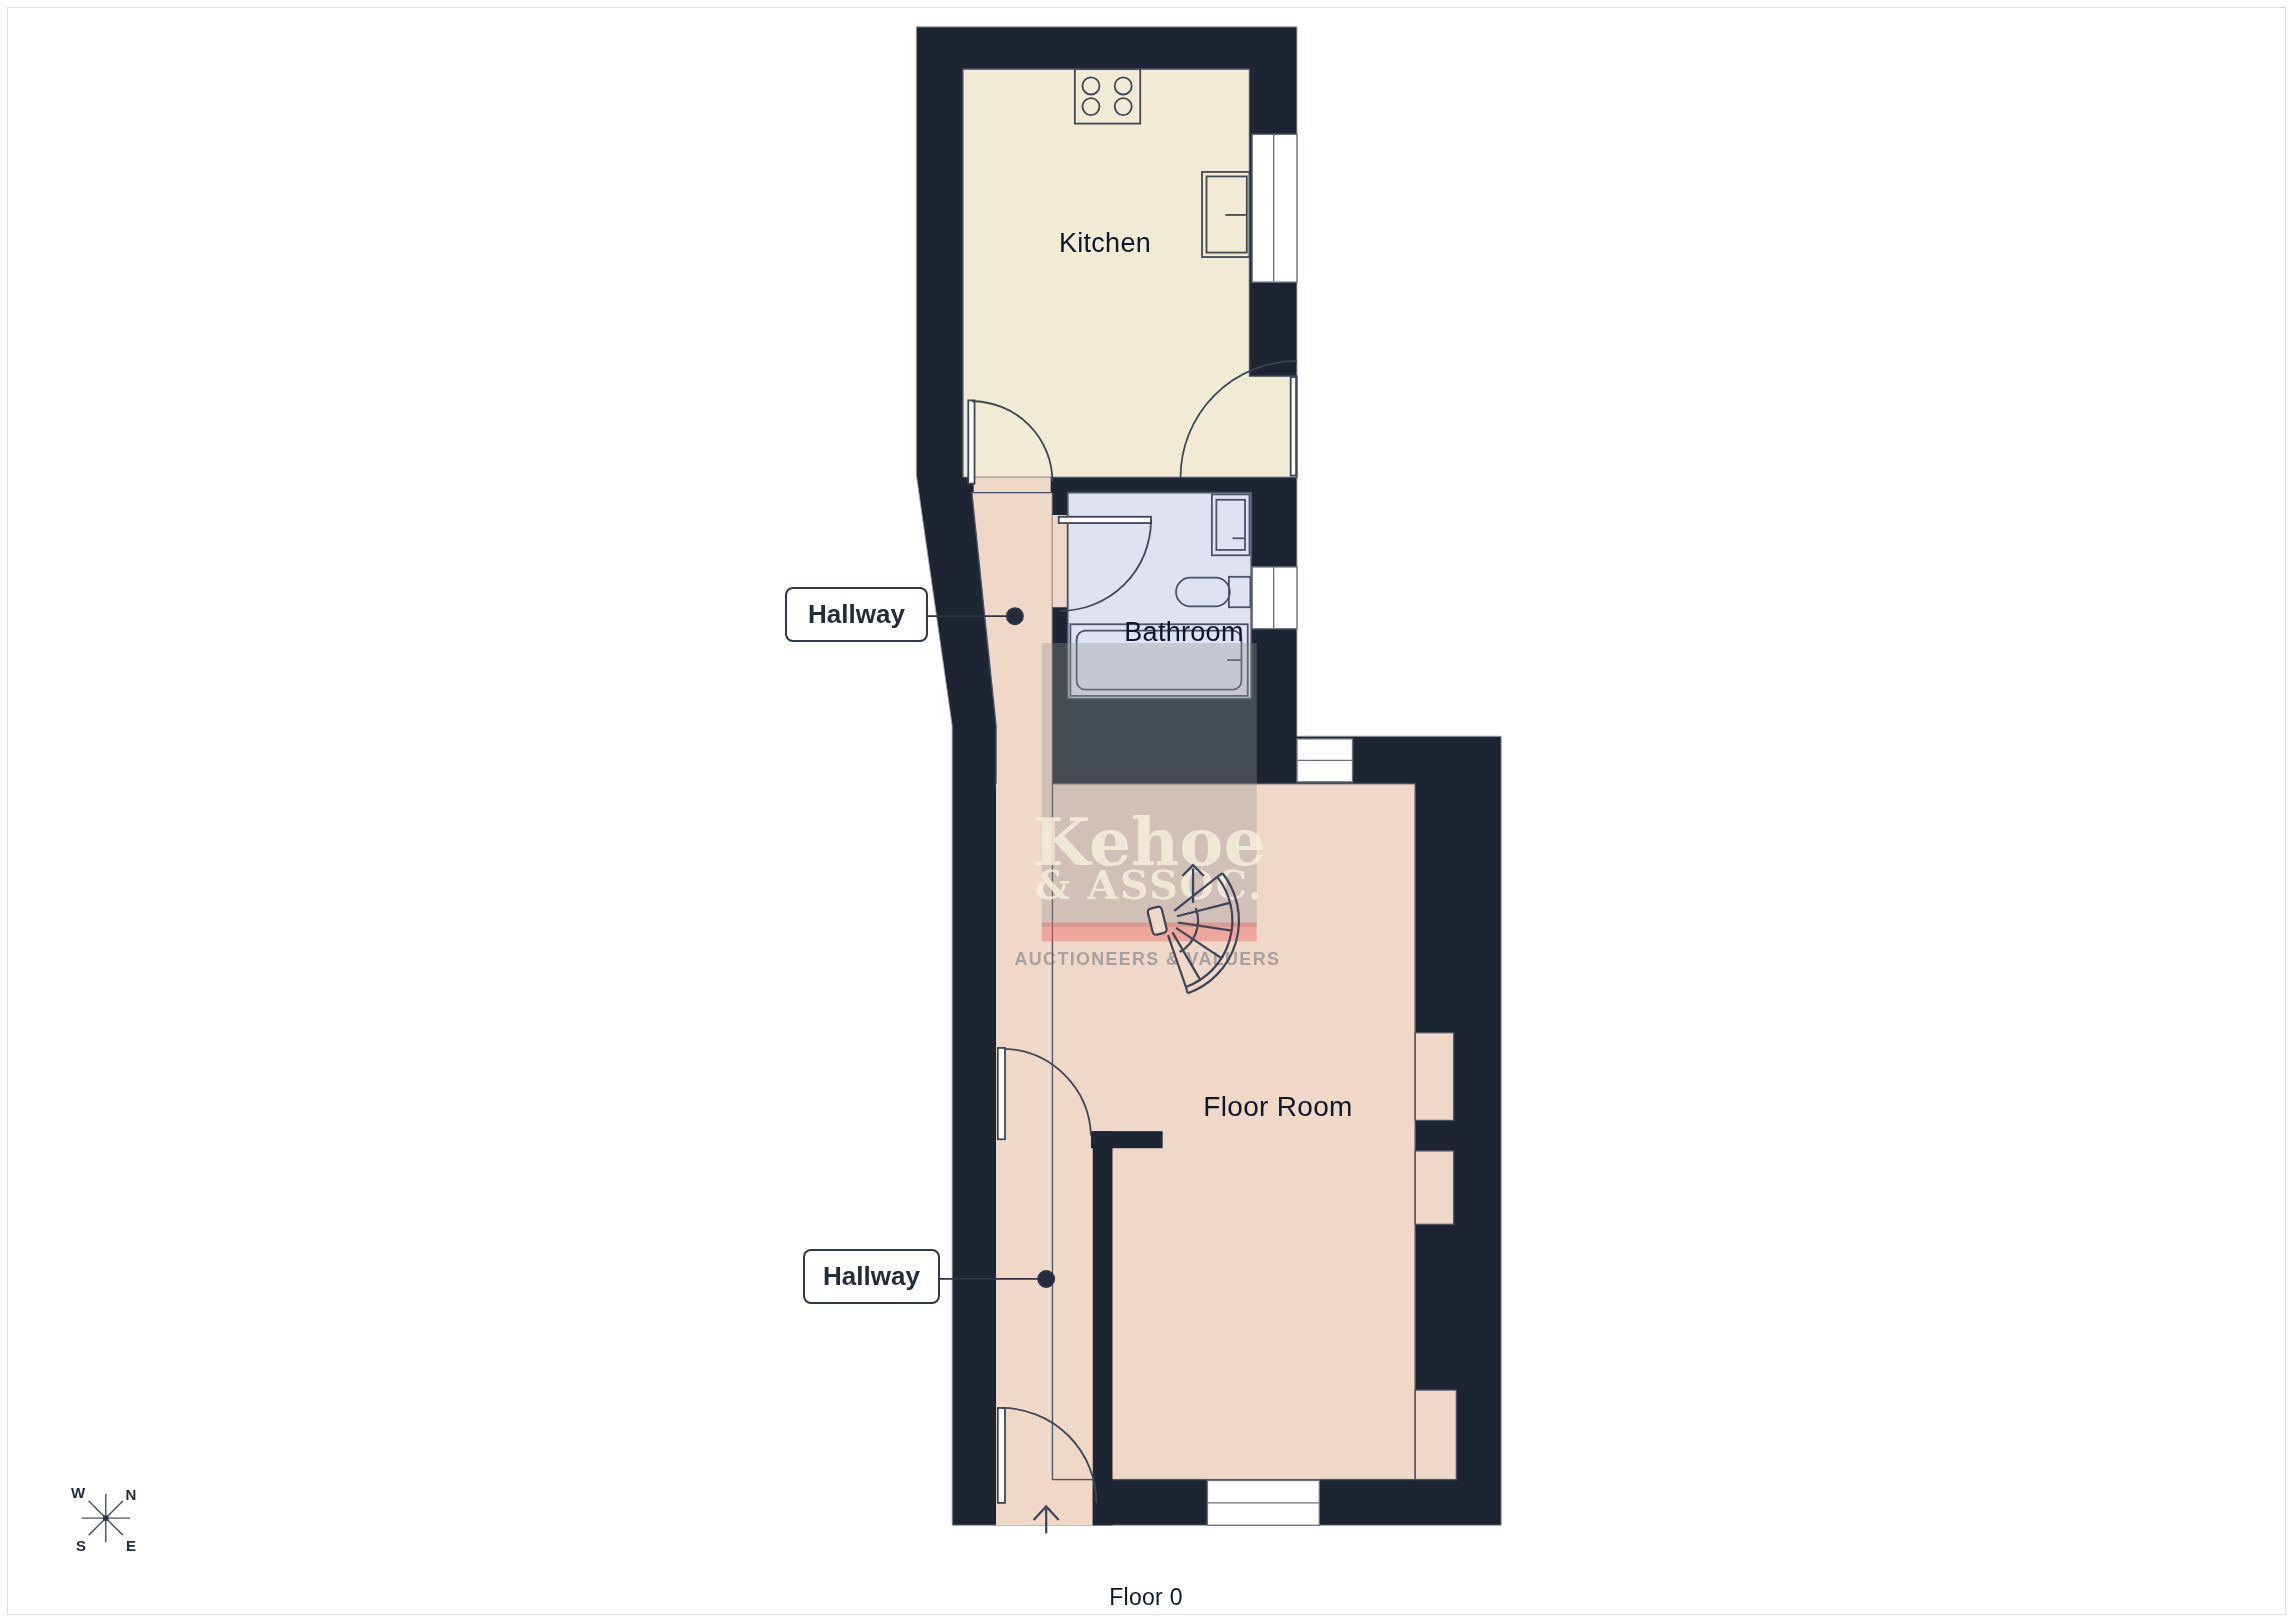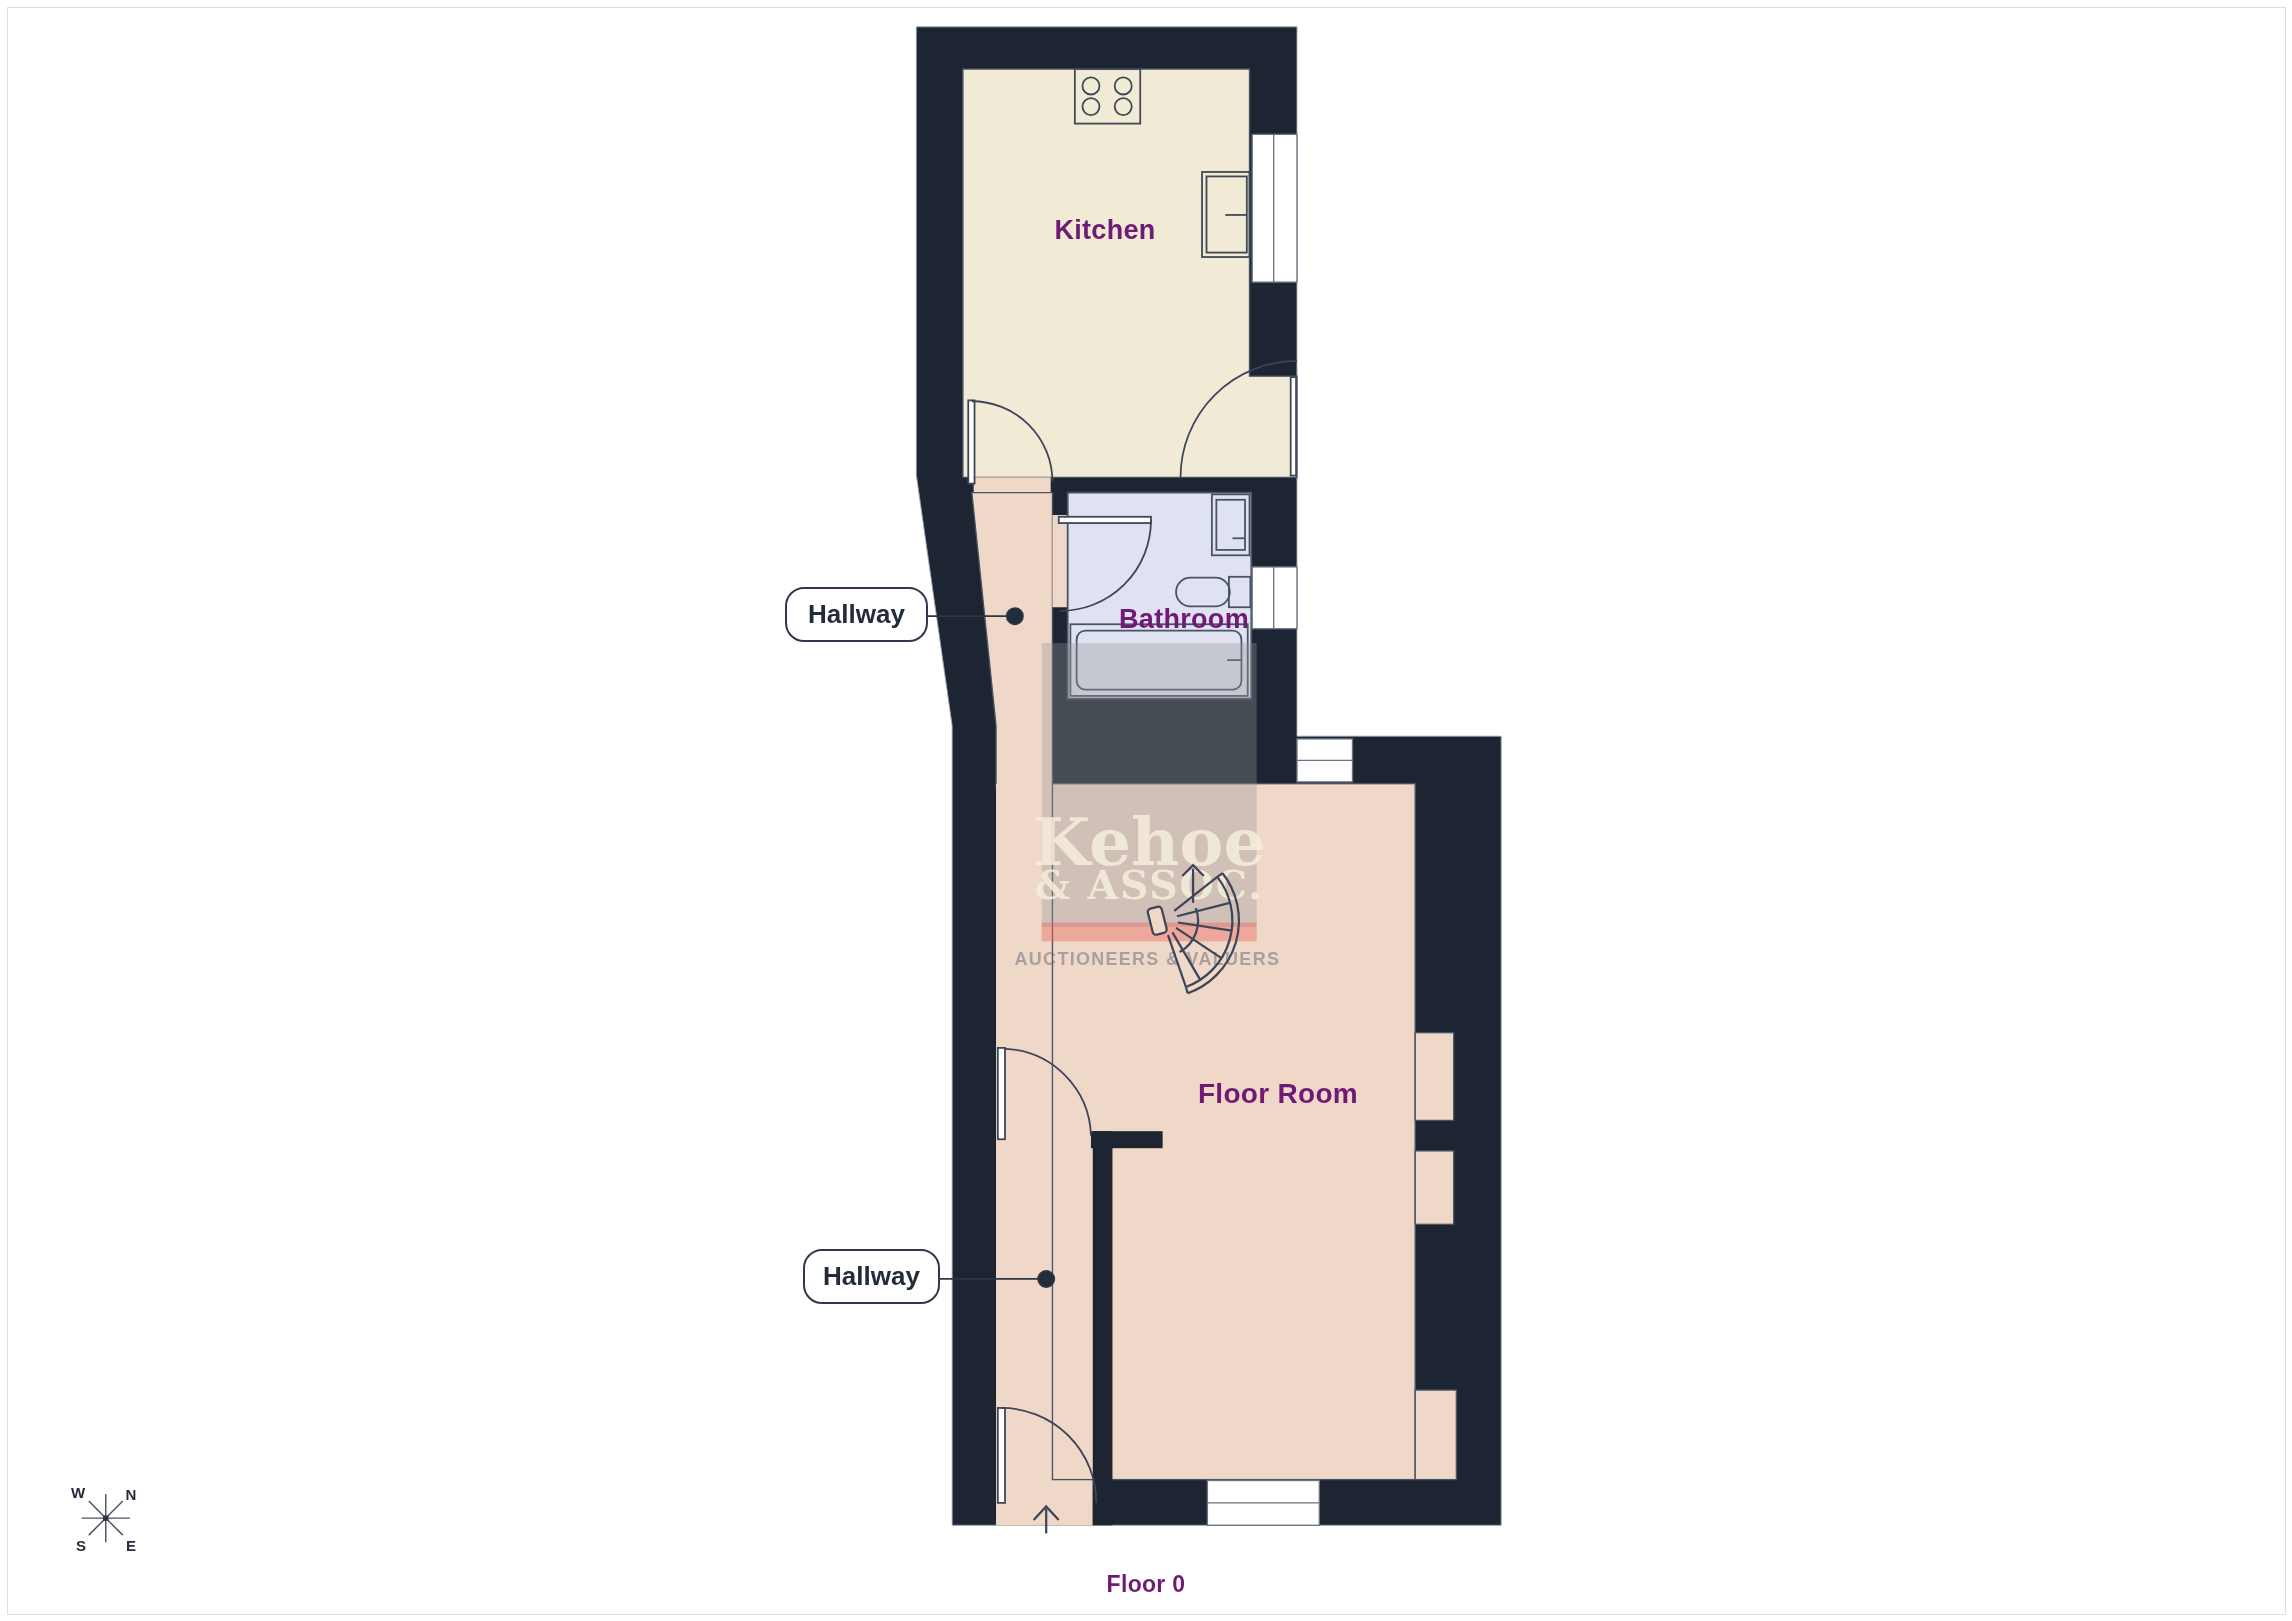--- a/index.html
+++ b/index.html
@@ -1,24 +1,24 @@
 <!DOCTYPE html>
 <html style="font-size:14.3px"><head>
 <meta charset="utf-8">
 <style>
   html,body{margin:0;padding:0;background:#ffffff;}
   .stage{position:relative;width:2293px;height:1622px;background:#ffffff;overflow:hidden;
          font-family:"Liberation Sans", sans-serif;}
   .page-border{position:absolute;left:7.2px;top:7.2px;right:7.2px;bottom:7.2px;
                border:0.9px solid #dedede;pointer-events:none;}
   .plan-svg{position:absolute;left:0;top:0;}
-  .lbl{position:absolute;transform:translate(-50%,-50%);color:#701a75;font-weight:bold;
-       white-space:nowrap;letter-spacing:0.3px;}
+  .lbl{position:absolute;transform:translate(-50%,-50%);color:#0f172a;font-weight:normal;
+       white-space:nowrap;letter-spacing:0.3px;margin-top:13px;}
   .room-lbl{font-size:27px;}
-  .hall-box{position:absolute;background:#ffffff;border:2.7px solid #2f394b;border-radius:19px;
+  .hall-box{position:absolute;background:#ffffff;border:2.7px solid #2f394b;border-radius:8px;
             display:flex;align-items:center;justify-content:center;color:#232c3b;
             font-weight:bold;font-size:26px;}
   .floor-lbl{font-size:23px;}
   .compass-letter{position:absolute;transform:translate(-50%,-50%);color:#232c3b;
                   font-weight:bold;font-size:15px;}
   .svgtext-serif{font-family:"DejaVu Serif", serif;font-weight:bold;}
   .svgtext-sans{font-family:"Liberation Sans", sans-serif;font-weight:bold;}
 </style>
 </head>
 <body>

